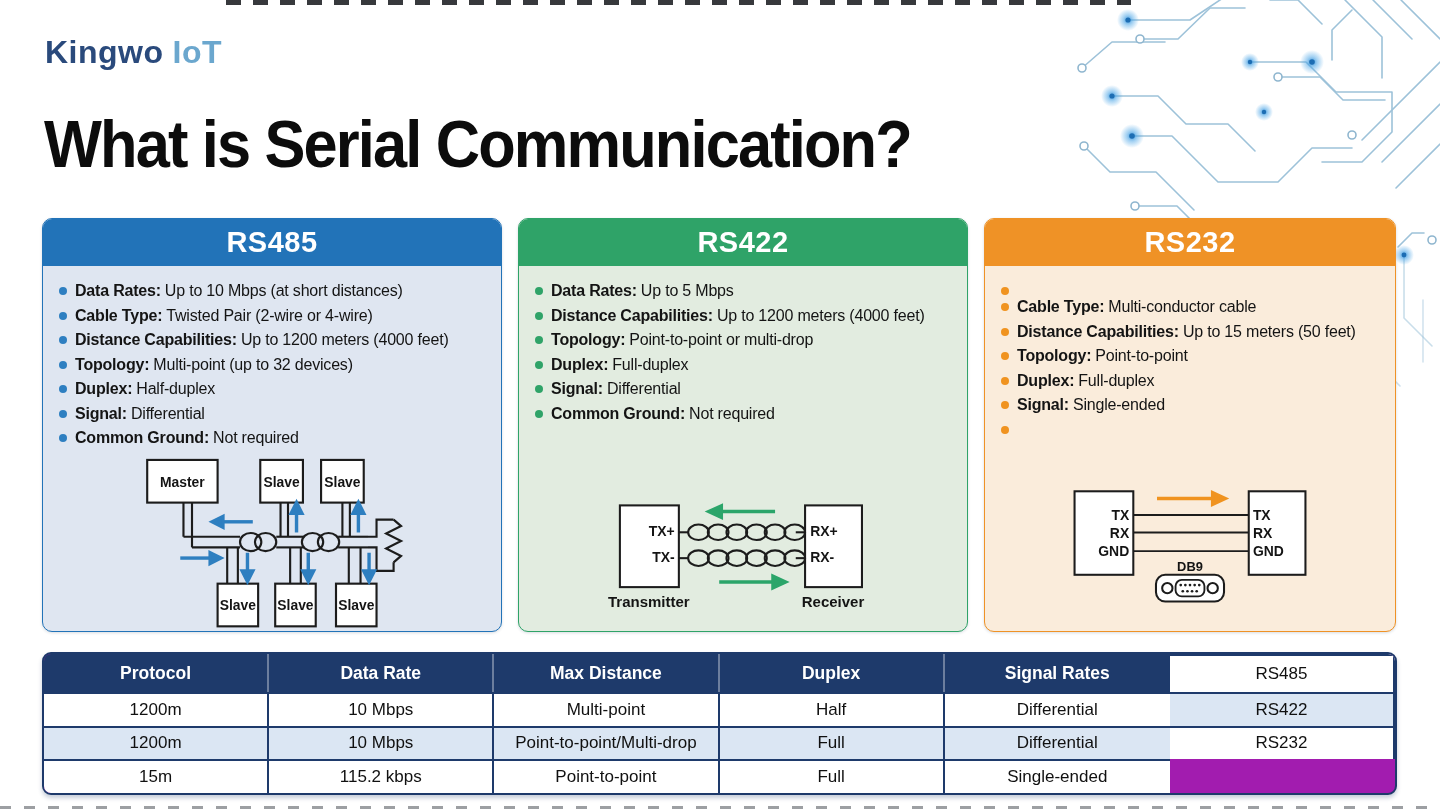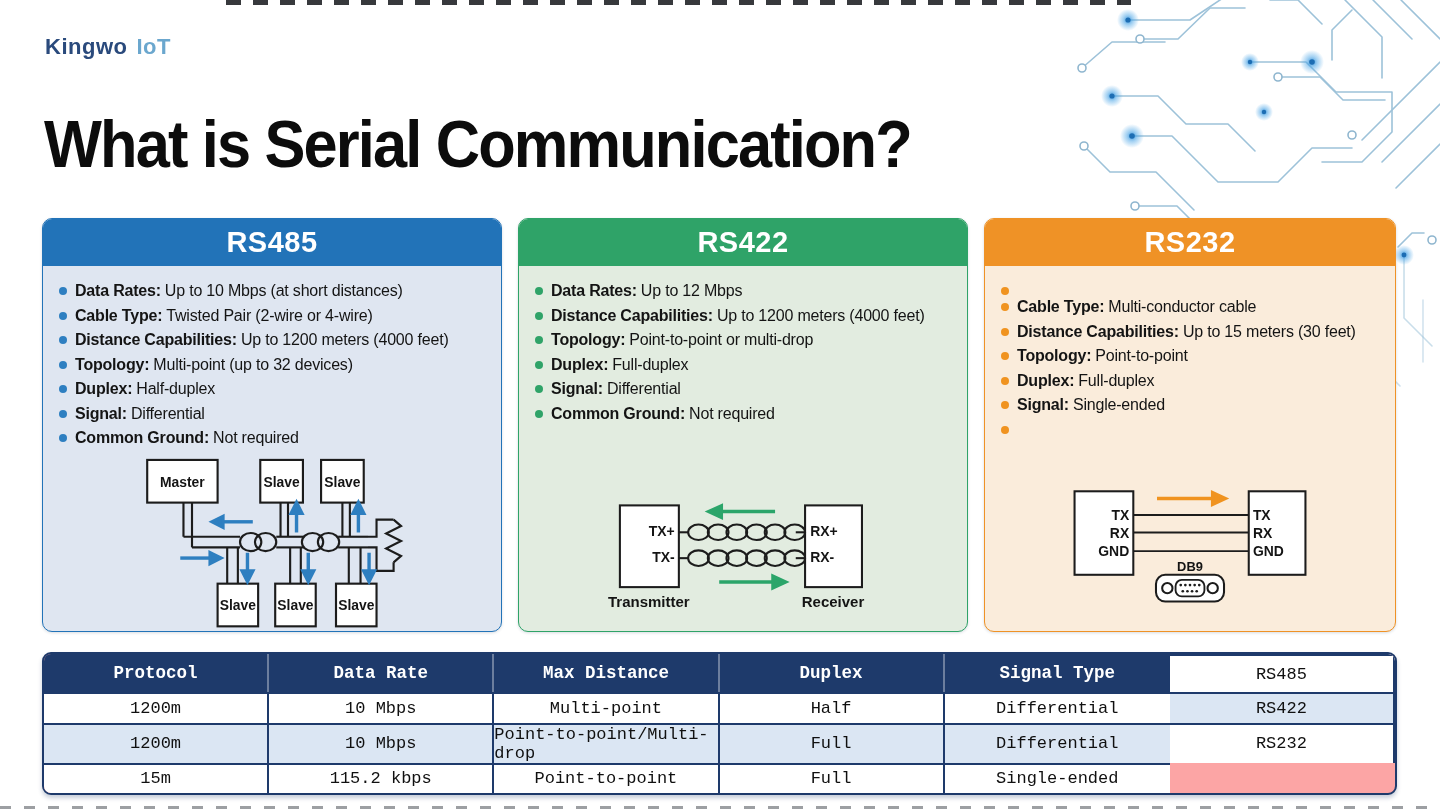--- a/index.html
+++ b/index.html
@@ -8,21 +8,21 @@
     background:#ffffff;font-family:"Liberation Sans",sans-serif;color:#111;
   }
   
   .top-dashes{position:absolute;top:0;left:226px;width:905px;height:5px;
     background:repeating-linear-gradient(90deg,#14161a 0 15px,transparent 15px 27px);opacity:.85;}
   .bottom-dashes{position:absolute;bottom:1px;left:0;width:1440px;height:3px;
     background:repeating-linear-gradient(90deg,#3a3f46 0 11px,transparent 11px 24px);opacity:.5;}
 
   .circuit{position:absolute;top:0;right:0;width:400px;height:440px;pointer-events:none;}
 
-  .logo{position:absolute;left:45px;top:34px;font-size:22px;font-weight:bold;letter-spacing:.5px;white-space:nowrap;}
+  .logo{position:absolute;left:45px;top:34px;font-size:32px;font-weight:bold;letter-spacing:.5px;white-space:nowrap;}
   .logo .p1{color:#2a4a7c;}
   .logo .p2{color:#6ba7ce;margin-left:9px;}
 
   .title{position:absolute;left:44px;top:106px;font-size:66px;font-weight:800;color:#0c0c0c;
     letter-spacing:-2px;transform:scaleX(.93);transform-origin:left center;white-space:nowrap;}
 
   .cards{position:absolute;left:42px;top:218px;display:flex;gap:16px;}
   .card{height:414px;border-radius:10px;overflow:hidden;border:1.5px solid;box-sizing:border-box;
     display:flex;flex-direction:column;box-shadow:0 1px 3px rgba(40,60,90,.18);}
   .card.rs485{width:460px;border-color:#2273b8;background:#dfe6f1;}
@@ -38,22 +38,22 @@
   .spec{display:flex;align-items:flex-start;font-size:16px;line-height:24.5px;letter-spacing:-.2px;color:#141414;}
   .spec .dot{width:8px;height:8px;border-radius:50%;flex:none;margin:8px 8px 0 3px;}
   .rs485 .dot{background:#2e7fc1;}
   .rs422 .dot{background:#2fa368;}
   .rs232 .dot{background:#f0931f;}
   .spec b{font-weight:bold;margin-right:4px;}
   .diagram{margin-top:auto;align-self:center;margin-bottom:4px;text-align:right;}
   svg text{font-family:"Liberation Sans",sans-serif;}
 
   .table-wrap{position:absolute;left:42px;top:652px;width:1355px;height:143px;
-    border:2px solid #1e3a6b;border-radius:9px;overflow:hidden;background:#fca5a5;box-sizing:border-box;
-    box-shadow:0 3px 4px rgba(30,58,107,.25);font-family:Liberation Mono, monospace;}
+    border:2px solid #1e3a6b;border-radius:9px;overflow:hidden;background:#a21caf;box-sizing:border-box;
+    box-shadow:0 3px 4px rgba(30,58,107,.25);}
   .grid{display:grid;grid-template-columns:repeat(6,1fr);grid-template-rows:38px 1fr 1fr 1fr;width:100%;height:100%;}
   .cell{display:flex;align-items:center;justify-content:center;font-size:17px;}
   .th{background:#1e3a6b;color:#fff;font-weight:bold;font-size:17.5px;border-right:2px solid rgba(255,255,255,.35);}
   .th.last{border-right:none;}
   .td{border-right:2px solid #1e3a6b;border-top:2px solid #1e3a6b;background:#fff;color:#101010;}
   .td.last{border-right:none;}
   .td.alt{background:#dbe6f3;}
 </style>
 </head>
 <body>
@@ -232,21 +232,21 @@
       </div>
     </div>
   </section>
 
   <section class="card rs422">
     <header class="card-header">RS422</header>
     <div class="card-body">
       <ul class="specs">
         <li class="spec">
             <span class="dot"></span>
-            <span><b>Data Rates:</b><span>Up to 12 Mbps</span></span>
+            <span><b>Data Rates:</b><span>Up to 5 Mbps</span></span>
           </li>
         <li class="spec">
             <span class="dot"></span>
             <span><b>Distance Capabilities:</b><span>Up to 1200 meters (4000 feet)</span></span>
           </li>
         <li class="spec">
             <span class="dot"></span>
             <span><b>Topology:</b><span>Point-to-point or multi-drop</span></span>
           </li>
         <li class="spec">
@@ -309,21 +309,21 @@
       <ul class="specs">
         <li class="spec">
             <span class="dot"></span>
           </li>
         <li class="spec">
             <span class="dot"></span>
             <span><b>Cable Type:</b><span>Multi-conductor cable</span></span>
           </li>
         <li class="spec">
             <span class="dot"></span>
-            <span><b>Distance Capabilities:</b><span>Up to 15 meters (30 feet)</span></span>
+            <span><b>Distance Capabilities:</b><span>Up to 15 meters (50 feet)</span></span>
           </li>
         <li class="spec">
             <span class="dot"></span>
             <span><b>Topology:</b><span>Point-to-point</span></span>
           </li>
         <li class="spec">
             <span class="dot"></span>
             <span><b>Duplex:</b><span>Full-duplex</span></span>
           </li>
         <li class="spec">
@@ -380,21 +380,21 @@
     </div>
   </section>
 </div>
 
 <div class="table-wrap">
   <div class="grid">
     <div class="cell th">Protocol</div>
     <div class="cell th">Data Rate</div>
     <div class="cell th">Max Distance</div>
     <div class="cell th">Duplex</div>
-    <div class="cell th last">Signal Type</div>
+    <div class="cell th last">Signal Rates</div>
 
     <div class="cell td">RS485</div>
     <div class="cell td">1200m</div>
     <div class="cell td">10 Mbps</div>
     <div class="cell td">Multi-point</div>
     <div class="cell td">Half</div>
     <div class="cell td last">Differential</div>
 
     <div class="cell td alt">RS422</div>
     <div class="cell td alt">1200m</div>

